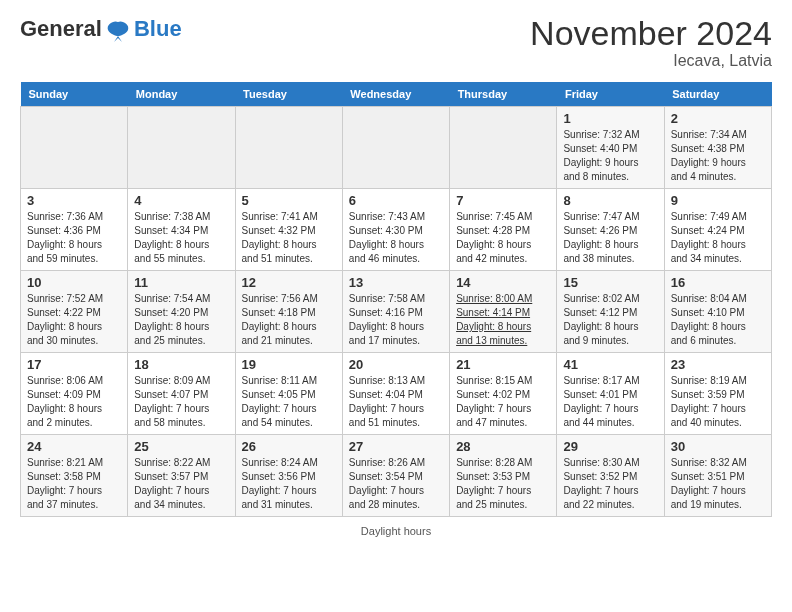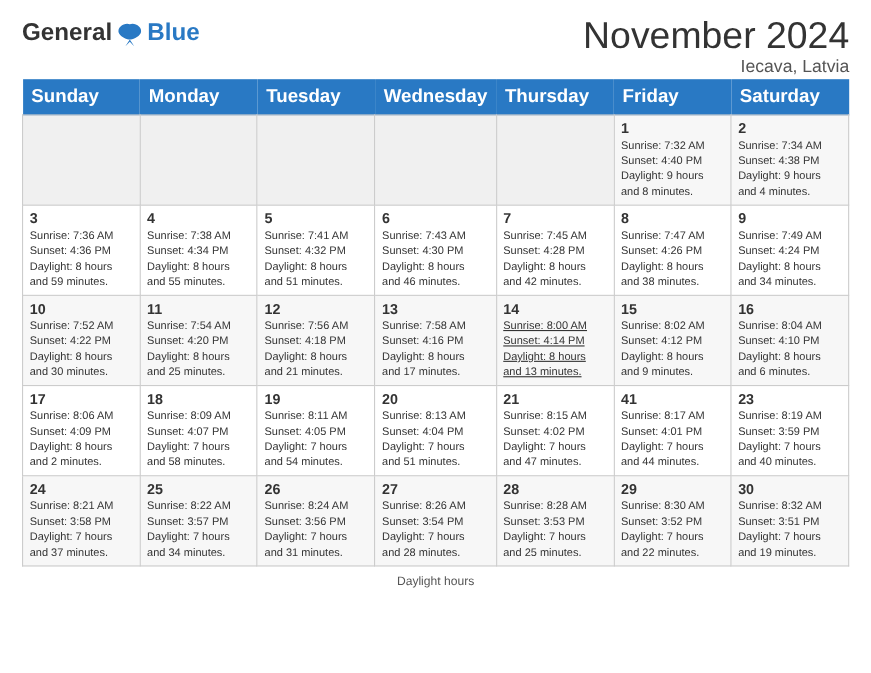--- a/index.html
+++ b/index.html
@@ -1,24 +1,24 @@
 <!DOCTYPE html>
 <html><head>
   <meta charset="utf-8">
   <style>
     * { box-sizing: border-box; margin: 0; padding: 0; }
     body { font-family: Arial, sans-serif; background: #fff; width: 792px; min-height: 612px; }
     .container { padding: 16px 20px; }
-    .header { display: flex; justify-content: space-between; align-items: flex-start; margin-bottom: 2px; }
+    .header { display: flex; justify-content: space-between; align-items: flex-start; margin-bottom: 12px; }
     .logo { display: flex; align-items: center; }
     .title-section { text-align: right; }
     .month-title { font-size: 34px; font-weight: 300; color: #333; line-height: 1; }
     .location { font-size: 16px; color: #555; margin-top: 2px; }
     table { width: 100%; border-collapse: collapse; }
-    thead th { background: #2979c4; color: #fff; padding: 6px 8px; font-size: 17px; font-weight: bold; text-align: left; }
+    thead th { background: #2979c4; color: #fff; padding: 6px 8px; font-size: 11px; font-weight: bold; text-align: left; }
     tbody td { border: 1px solid #ccc; vertical-align: top; padding: 4px 6px; font-size: 10.5px; color: #333; width: calc(100%/7); min-height: 80px; }
     .day-num { font-size: 13px; font-weight: bold; display: block; margin-bottom: 2px; }
     .day-info { font-size: 10px; line-height: 1.4; color: #333; }
     tbody tr:nth-child(odd) td { background: #f7f7f7; }
     tbody tr:nth-child(even) td { background: #fff; }
     .empty { background: #f0f0f0 !important; }
     .daylight-note { text-align: center; font-size: 11px; color: #555; margin-top: 8px; }
   </style>
 </head>
 <body>

